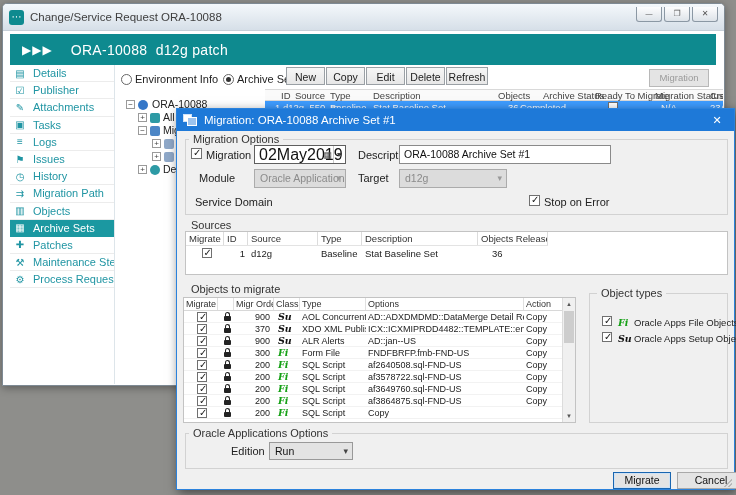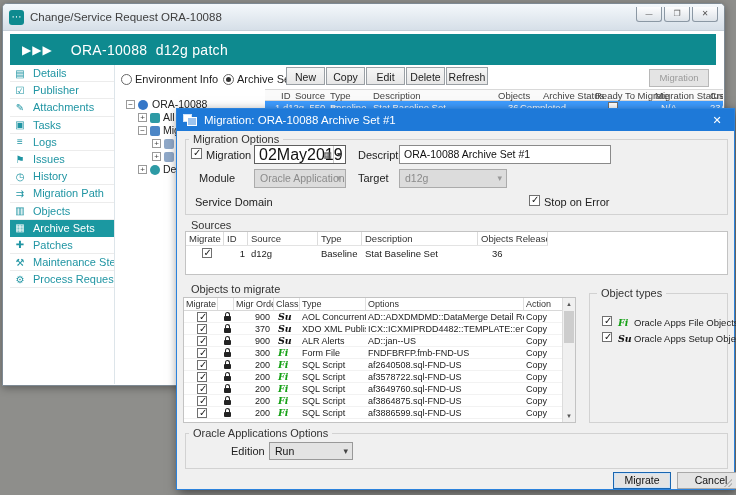--- a/index.html
+++ b/index.html
@@ -445,21 +445,20 @@
       <div class="orow">
           <span class="oc c-mig">
             <span class="cb checked small"></span>
           </span>
           <span class="oc c-lock">
             <span class="lock-icon"></span>
           </span>
           <span class="oc c-ord">200</span>
           <span class="oc c-cls cls cls-fi">Fi</span>
           <span class="oc c-type">SQL Script</span>
-          <span class="oc c-obj">af3886599.sql-FND-US</span>
           <span class="oc c-act">Copy</span>
         </div>
     </div>
     <div class="vscroll">
       <span class="varrow up"></span>
       <span class="vthumb"></span>
       <span class="varrow down"></span>
     </div>
   </div>
 

